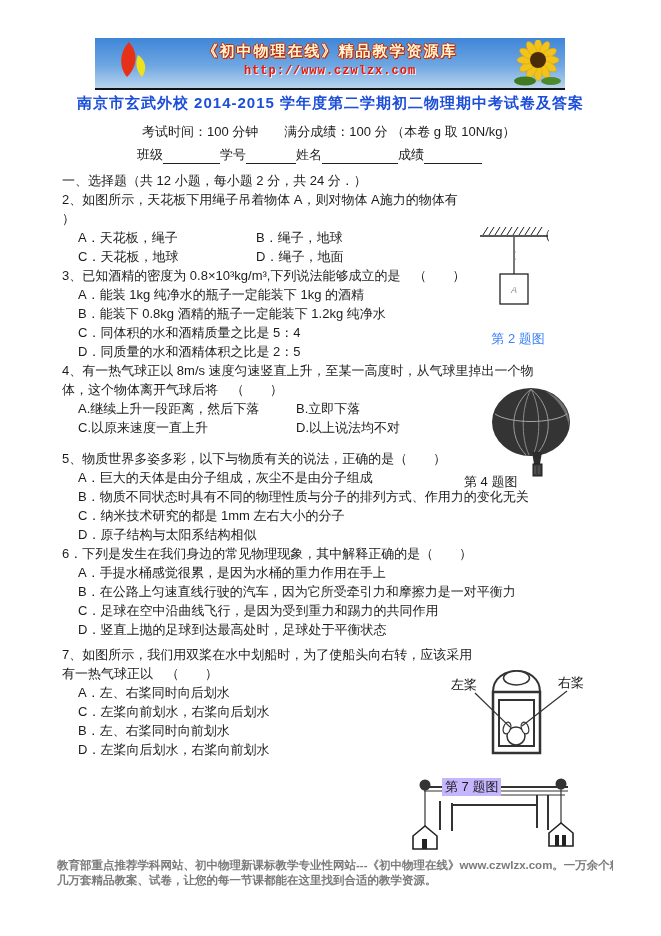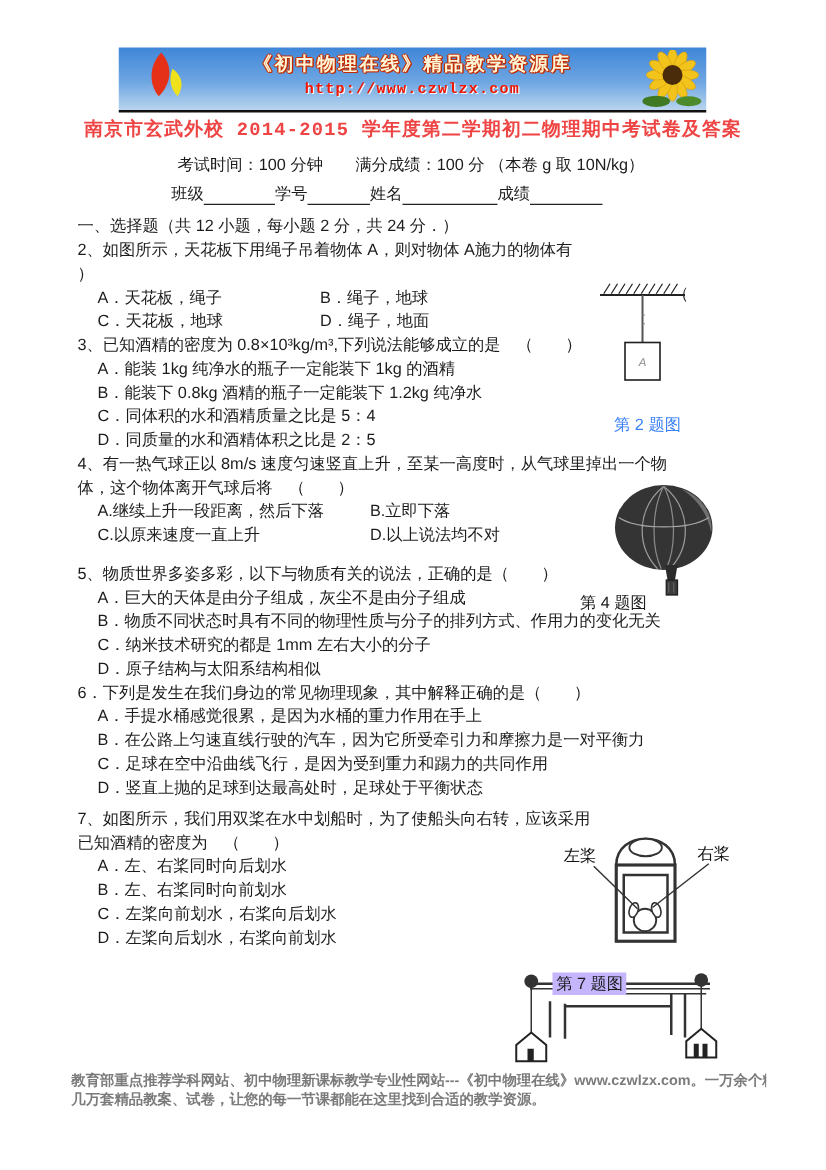--- a/index.html
+++ b/index.html
@@ -15,21 +15,21 @@
           font-size:15px;font-weight:bold;color:#fdf6d6;letter-spacing:2px;
           text-shadow:1px 0 #c32a00,-1px 0 #c32a00,0 1px #c32a00,0 -1px #c32a00,1px 1px #c32a00;}
   .banner-url{position:absolute;left:70px;right:70px;top:26px;text-align:center;
           font-family:"Liberation Mono","DejaVu Sans Mono",monospace;
           font-size:12px;font-weight:bold;color:#f21500;letter-spacing:1px;
           text-shadow:1px 1px 0 rgba(255,255,255,.85);}
   .banner-sunflower{position:absolute;right:2px;top:2px;}
 
   
   .page-title{position:absolute;left:0;top:94px;width:661px;text-align:center;
-          font-size:15px;font-weight:bold;color:#ef4444;letter-spacing:1px;font-family:Liberation Mono, monospace;}
+          font-size:15px;font-weight:bold;color:#1d4ed8;letter-spacing:1px;}
   .content{position:absolute;left:62px;top:122px;width:545px;font-size:13px;line-height:19px;}
   .exam-info{padding-left:80px;white-space:nowrap;}
   .fields{padding-left:75px;margin-top:4px;white-space:nowrap;}
   .blank{display:inline-block;border-bottom:1px solid #222;height:13px;vertical-align:bottom;}
   .b1{width:57px}.b2{width:50px}.b3{width:76px}.b4{width:58px}
   .section-header{margin-top:7px;}
   .line{white-space:nowrap;}
   .opts{padding-left:16px;}
   .opt-inline{margin-right:18px;}
   .col178{display:inline-block;width:178px;}
@@ -146,24 +146,24 @@
     <div>
       <div class="line">6．下列是发生在我们身边的常见物理现象，其中解释正确的是（　　）</div>
       <div class="opts line">A．手提水桶感觉很累，是因为水桶的重力作用在手上</div>
       <div class="opts line">B．在公路上匀速直线行驶的汽车，因为它所受牵引力和摩擦力是一对平衡力</div>
       <div class="opts line">C．足球在空中沿曲线飞行，是因为受到重力和踢力的共同作用</div>
       <div class="opts line">D．竖直上抛的足球到达最高处时，足球处于平衡状态</div>
     </div>
 
     <div class="q7">
       <div class="line">7、如图所示，我们用双桨在水中划船时，为了使船头向右转，应该采用</div>
-      <div class="line">已知酒精的密度为　（　　）</div>
+      <div class="line">有一热气球正以　（　　）</div>
       <div class="opts line">A．左、右桨同时向后划水</div>
+      <div class="opts line">C．左桨向前划水，右桨向后划水</div>
       <div class="opts line">B．左、右桨同时向前划水</div>
-      <div class="opts line">C．左桨向前划水，右桨向后划水</div>
       <div class="opts line">D．左桨向后划水，右桨向前划水</div>
     </div>
   </div>
 
   <span class="q2-bracket">（</span>
 
   <div class="fig fig2">
     <svg width="96" height="86" viewBox="0 0 96 86">
       <line x1="12" y1="14" x2="80" y2="14" stroke="#222" stroke-width="1.5"></line>
       <path d="M15,13 L20,5 M21,13 L26,5 M27,13 L32,5 M33,13 L38,5 M39,13 L44,5 M45,13 L50,5 M51,13 L56,5 M57,13 L62,5 M63,13 L68,5 M69,13 L74,5" stroke="#222" stroke-width="1"></path>

